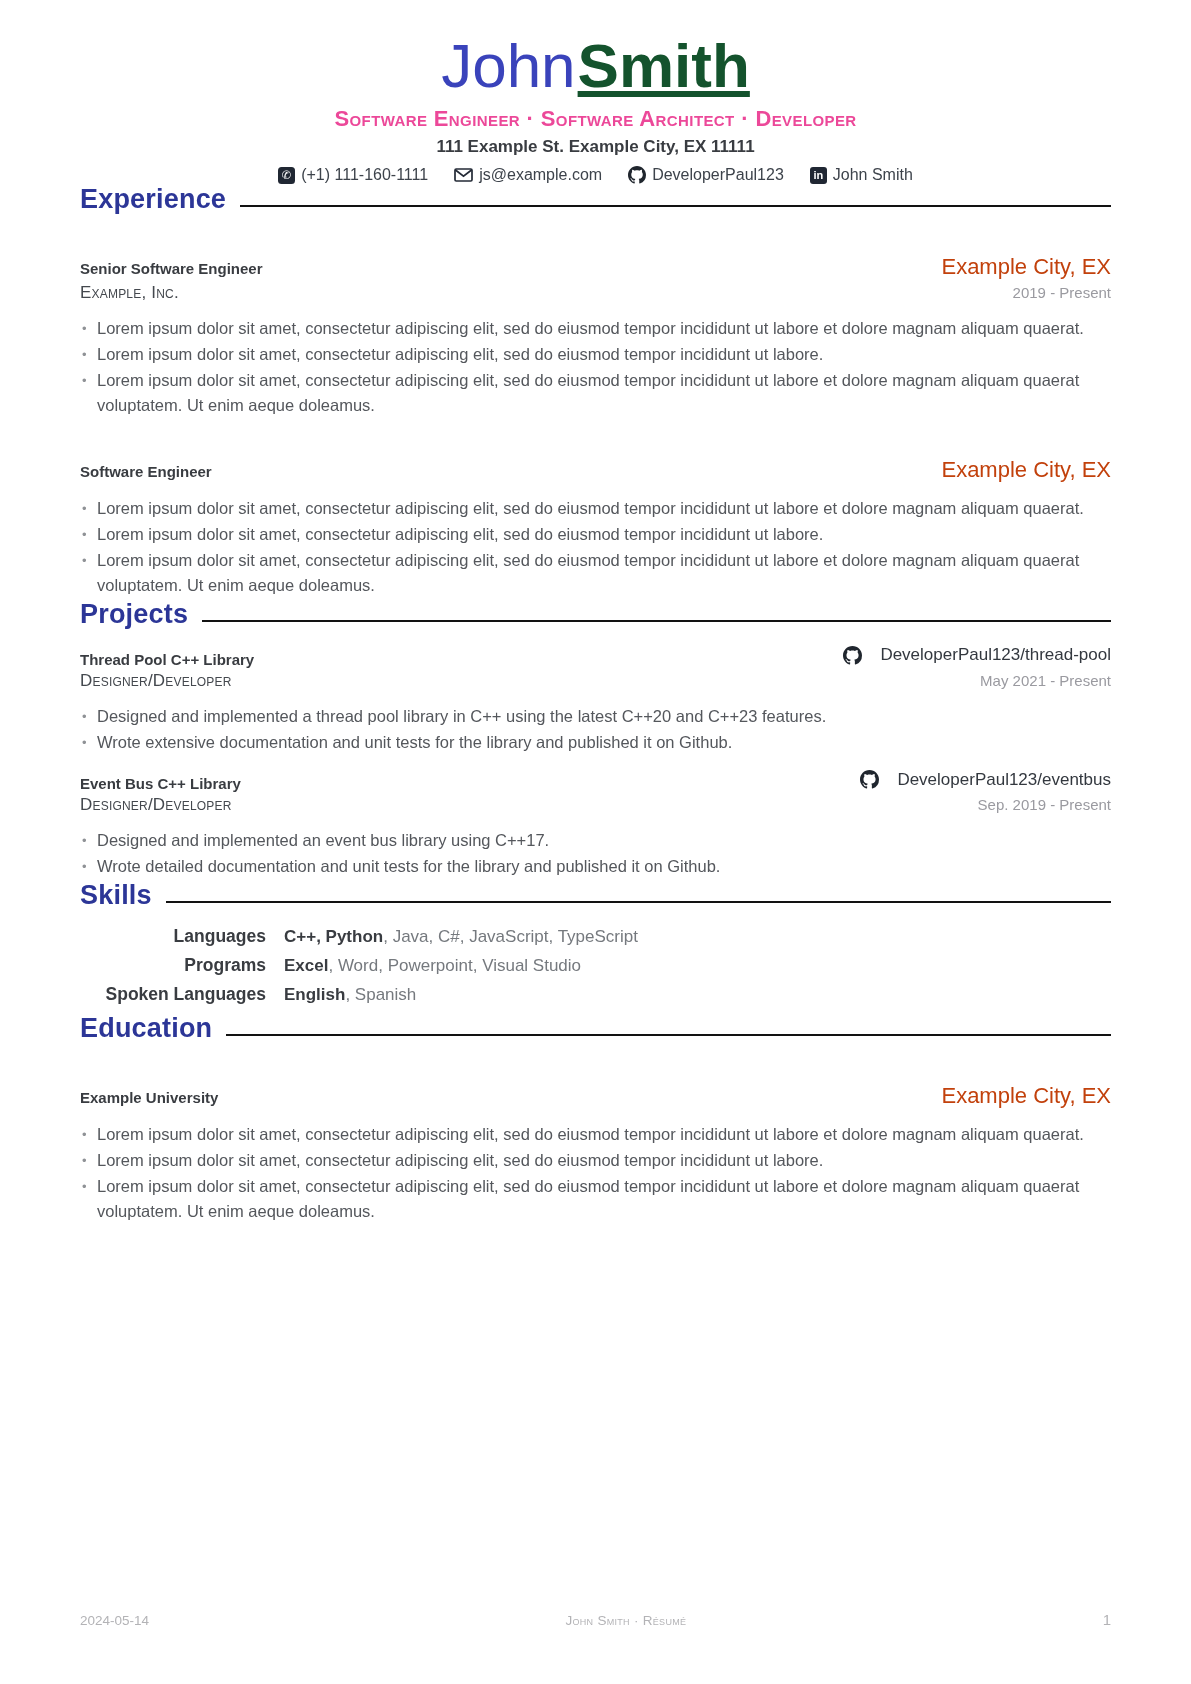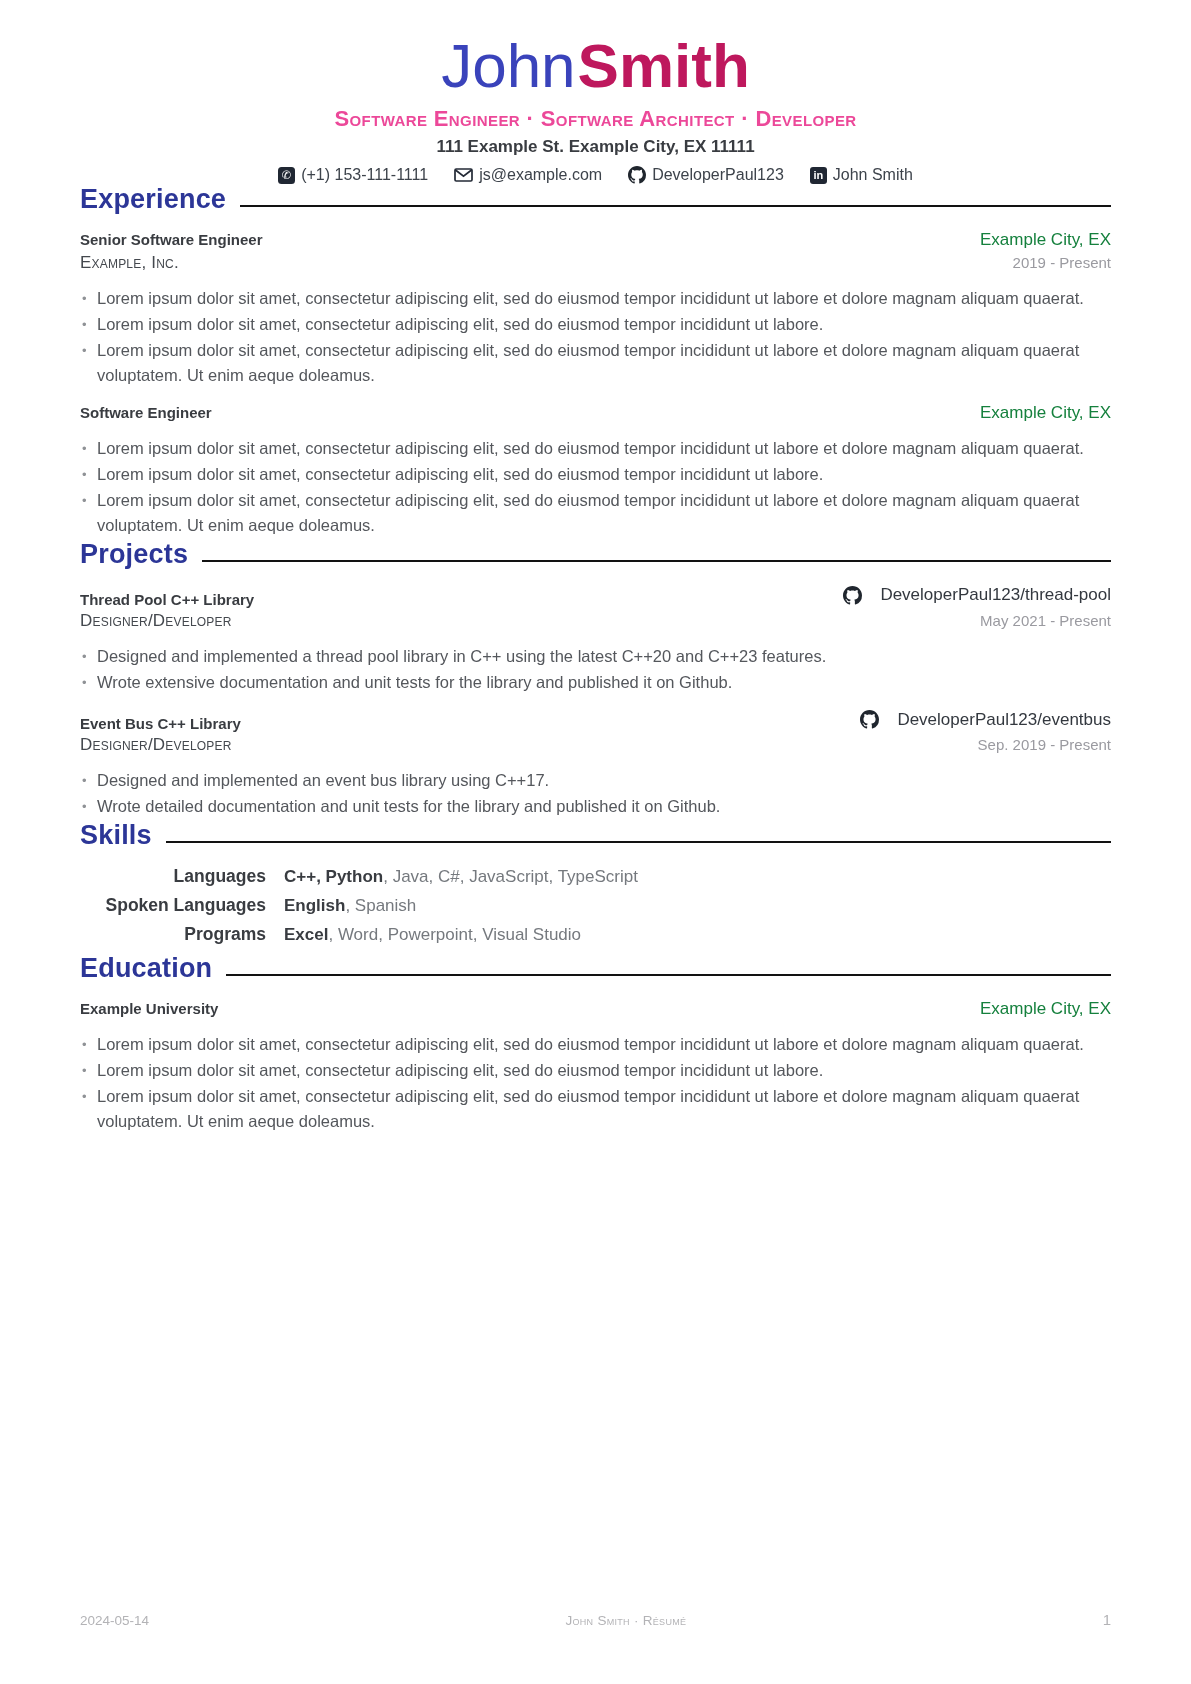--- a/index.html
+++ b/index.html
@@ -11,21 +11,21 @@
     background:#ffffff;
     font-family:"Liberation Sans","DejaVu Sans",sans-serif;
     color:#3f444a;
     overflow:hidden;
   }
   .content { padding:34px 80px 0 80px; }
 
   
   .name { text-align:center; font-size:62px; line-height:1.04; letter-spacing:0; }
   .name .first { color:#3a43bb; font-weight:300; }
-  .name .last  { color:#be185d; font-weight:700; margin-left:2px; }
+  .name .last  { color:#14532d; font-weight:700; margin-left:2px;text-decoration:underline; }
   .tagline {
     text-align:center; margin-top:8px;
     font-variant:small-caps; font-weight:600; letter-spacing:.4px;
     font-size:22px; color:#ec4899;
   }
   .address { text-align:center; margin-top:5px; font-weight:700; font-size:17px; color:#393c41; }
   .contacts {
     display:flex; justify-content:center; align-items:center; gap:26px;
     margin-top:9px; font-size:16px; color:#3d434b;
   }
@@ -39,21 +39,21 @@
   .icon-svg { display:inline-block; vertical-align:middle; }
 
   
   .sec-head { display:flex; align-items:center; margin-top:0; }
   .sec-head h2 { font-size:27px; font-weight:700; color:#2c3697; letter-spacing:.2px; }
   .sec-head .rule { flex:1; margin-left:14px; margin-top:12px; border-bottom:2.5px solid #121212; }
 
   .entry { margin-top:15px; }
   .entry-top { display:flex; justify-content:space-between; align-items:baseline; }
   .entry-title { font-size:15px; font-weight:700; color:#393c41; }
-  .entry-right { font-size:17px; color:#15803d; }
+  .entry-right { font-size:22px; color:#c2410c;margin-top:24px; }
   .entry-sub { display:flex; justify-content:space-between; align-items:baseline; margin-top:3px; }
   .entry-org { font-variant:small-caps; font-size:17px; color:#44484e; letter-spacing:.2px; }
   .entry-date { font-size:15px; color:#9a9aa0; }
   .repo { display:inline-flex; align-items:center; gap:18px; font-size:17px; color:#33383f; cursor:pointer; }
 
   ul.bullets { list-style:none; margin-top:13px; }
   ul.bullets li {
     position:relative; padding-left:17px; margin-bottom:1px;
     font-size:16.5px; line-height:25px; color:#54575c;
   }
@@ -86,21 +86,21 @@
 
     <h1 class="name">
       <span class="first">John</span><span class="last">Smith</span>
     </h1>
     <div class="tagline">Software Engineer · Software Architect · Developer</div>
     <div class="address">111 Example St. Example City, EX 11111</div>
 
     <div class="contacts">
       <span class="contact">
         <span class="badge">✆</span>
-        <span>(+1) 153-111-1111</span>
+        <span>(+1) 111-160-1111</span>
       </span>
       <span class="contact">
         <svg class="icon-svg" width="19" height="14" viewBox="0 0 19 14">
           <rect x="1" y="1" width="17" height="12" rx="1.2" fill="none" stroke="#232a36" stroke-width="1.7"></rect>
           <path d="M1.5 2 L9.5 8.2 L17.5 2" fill="none" stroke="#232a36" stroke-width="1.7"></path>
         </svg>
         <span>js@example.com</span>
       </span>
       <span class="contact">
         <svg class="icon-svg" width="18" height="18" viewBox="0 0 16 16">
@@ -196,26 +196,26 @@
       <h2>Skills</h2>
       <div class="rule"></div>
     </div>
 
     <div class="skills">
       <div class="skill-row">
         <span class="skill-label">Languages</span>
         <span class="skill-val"><span class="primary">C++, Python</span><span>, Java, C#, JavaScript, TypeScript</span></span>
       </div>
       <div class="skill-row">
+        <span class="skill-label">Programs</span>
+        <span class="skill-val"><span class="primary">Excel</span><span>, Word, Powerpoint, Visual Studio</span></span>
+      </div>
+      <div class="skill-row">
         <span class="skill-label">Spoken Languages</span>
         <span class="skill-val"><span class="primary">English</span><span>, Spanish</span></span>
-      </div>
-      <div class="skill-row">
-        <span class="skill-label">Programs</span>
-        <span class="skill-val"><span class="primary">Excel</span><span>, Word, Powerpoint, Visual Studio</span></span>
       </div>
     </div>
 
     <div class="sec-head">
       <h2>Education</h2>
       <div class="rule"></div>
     </div>
 
     <div class="entry">
       <div class="entry-top">

